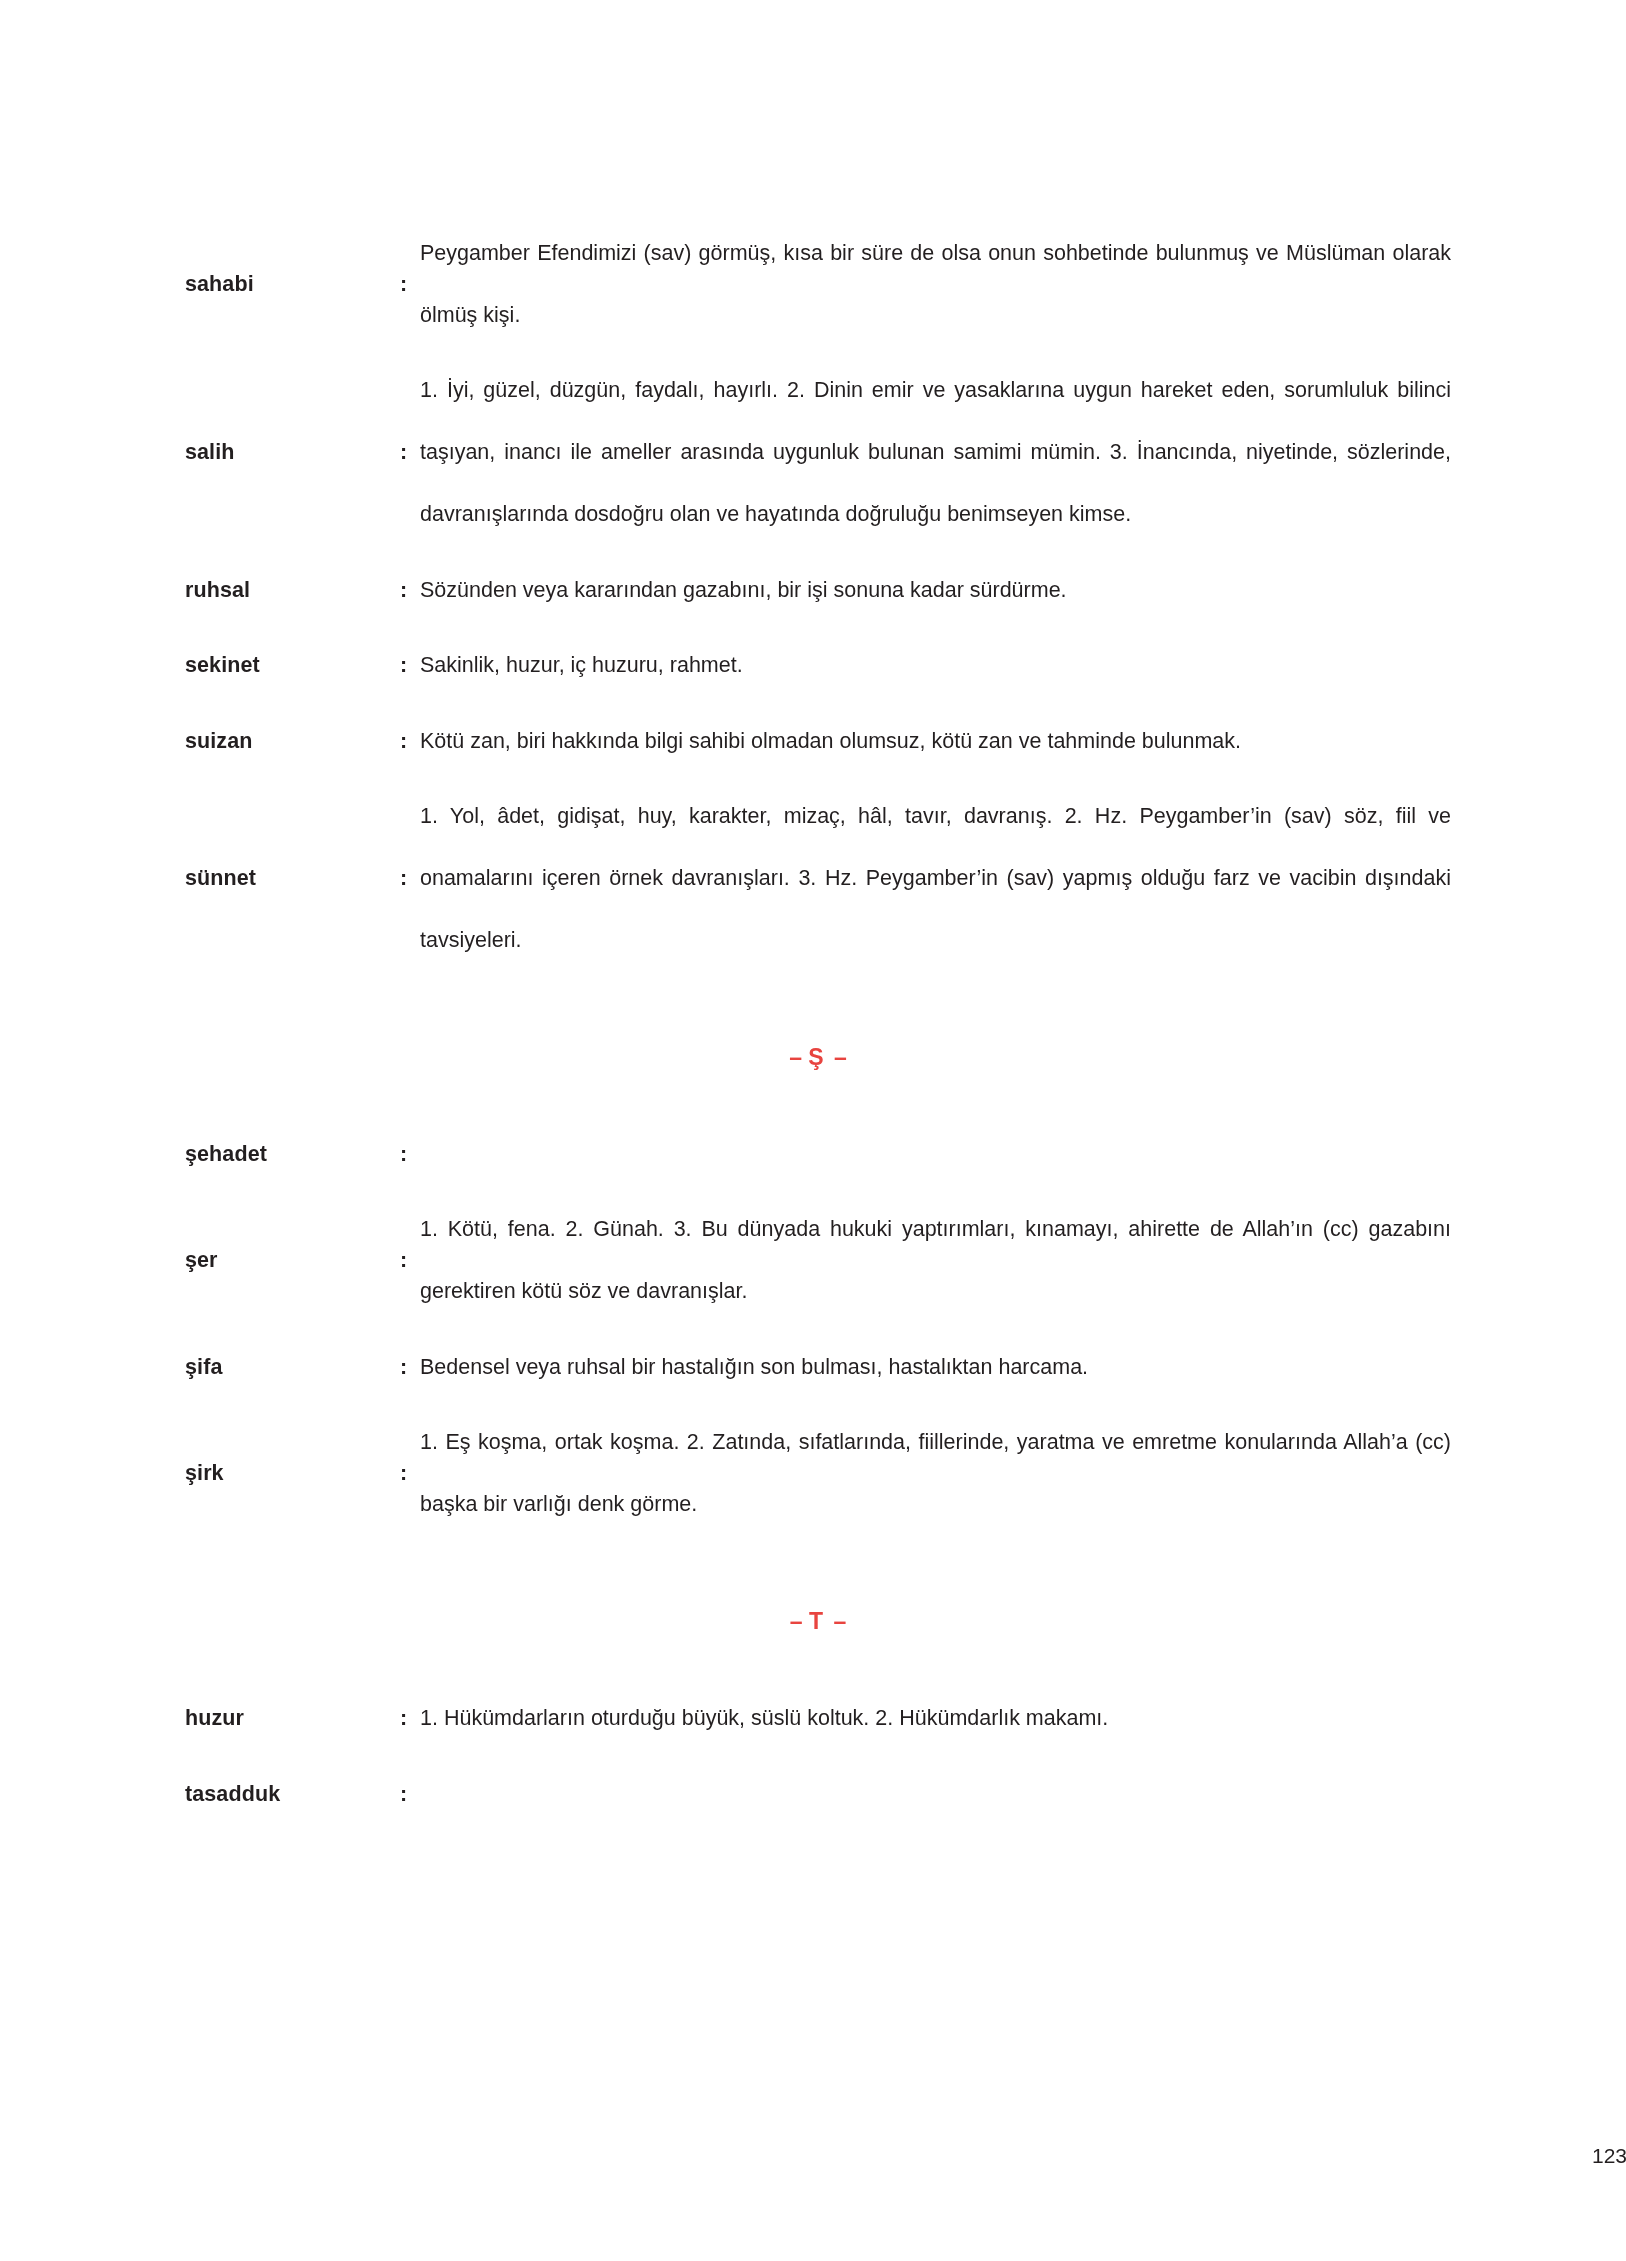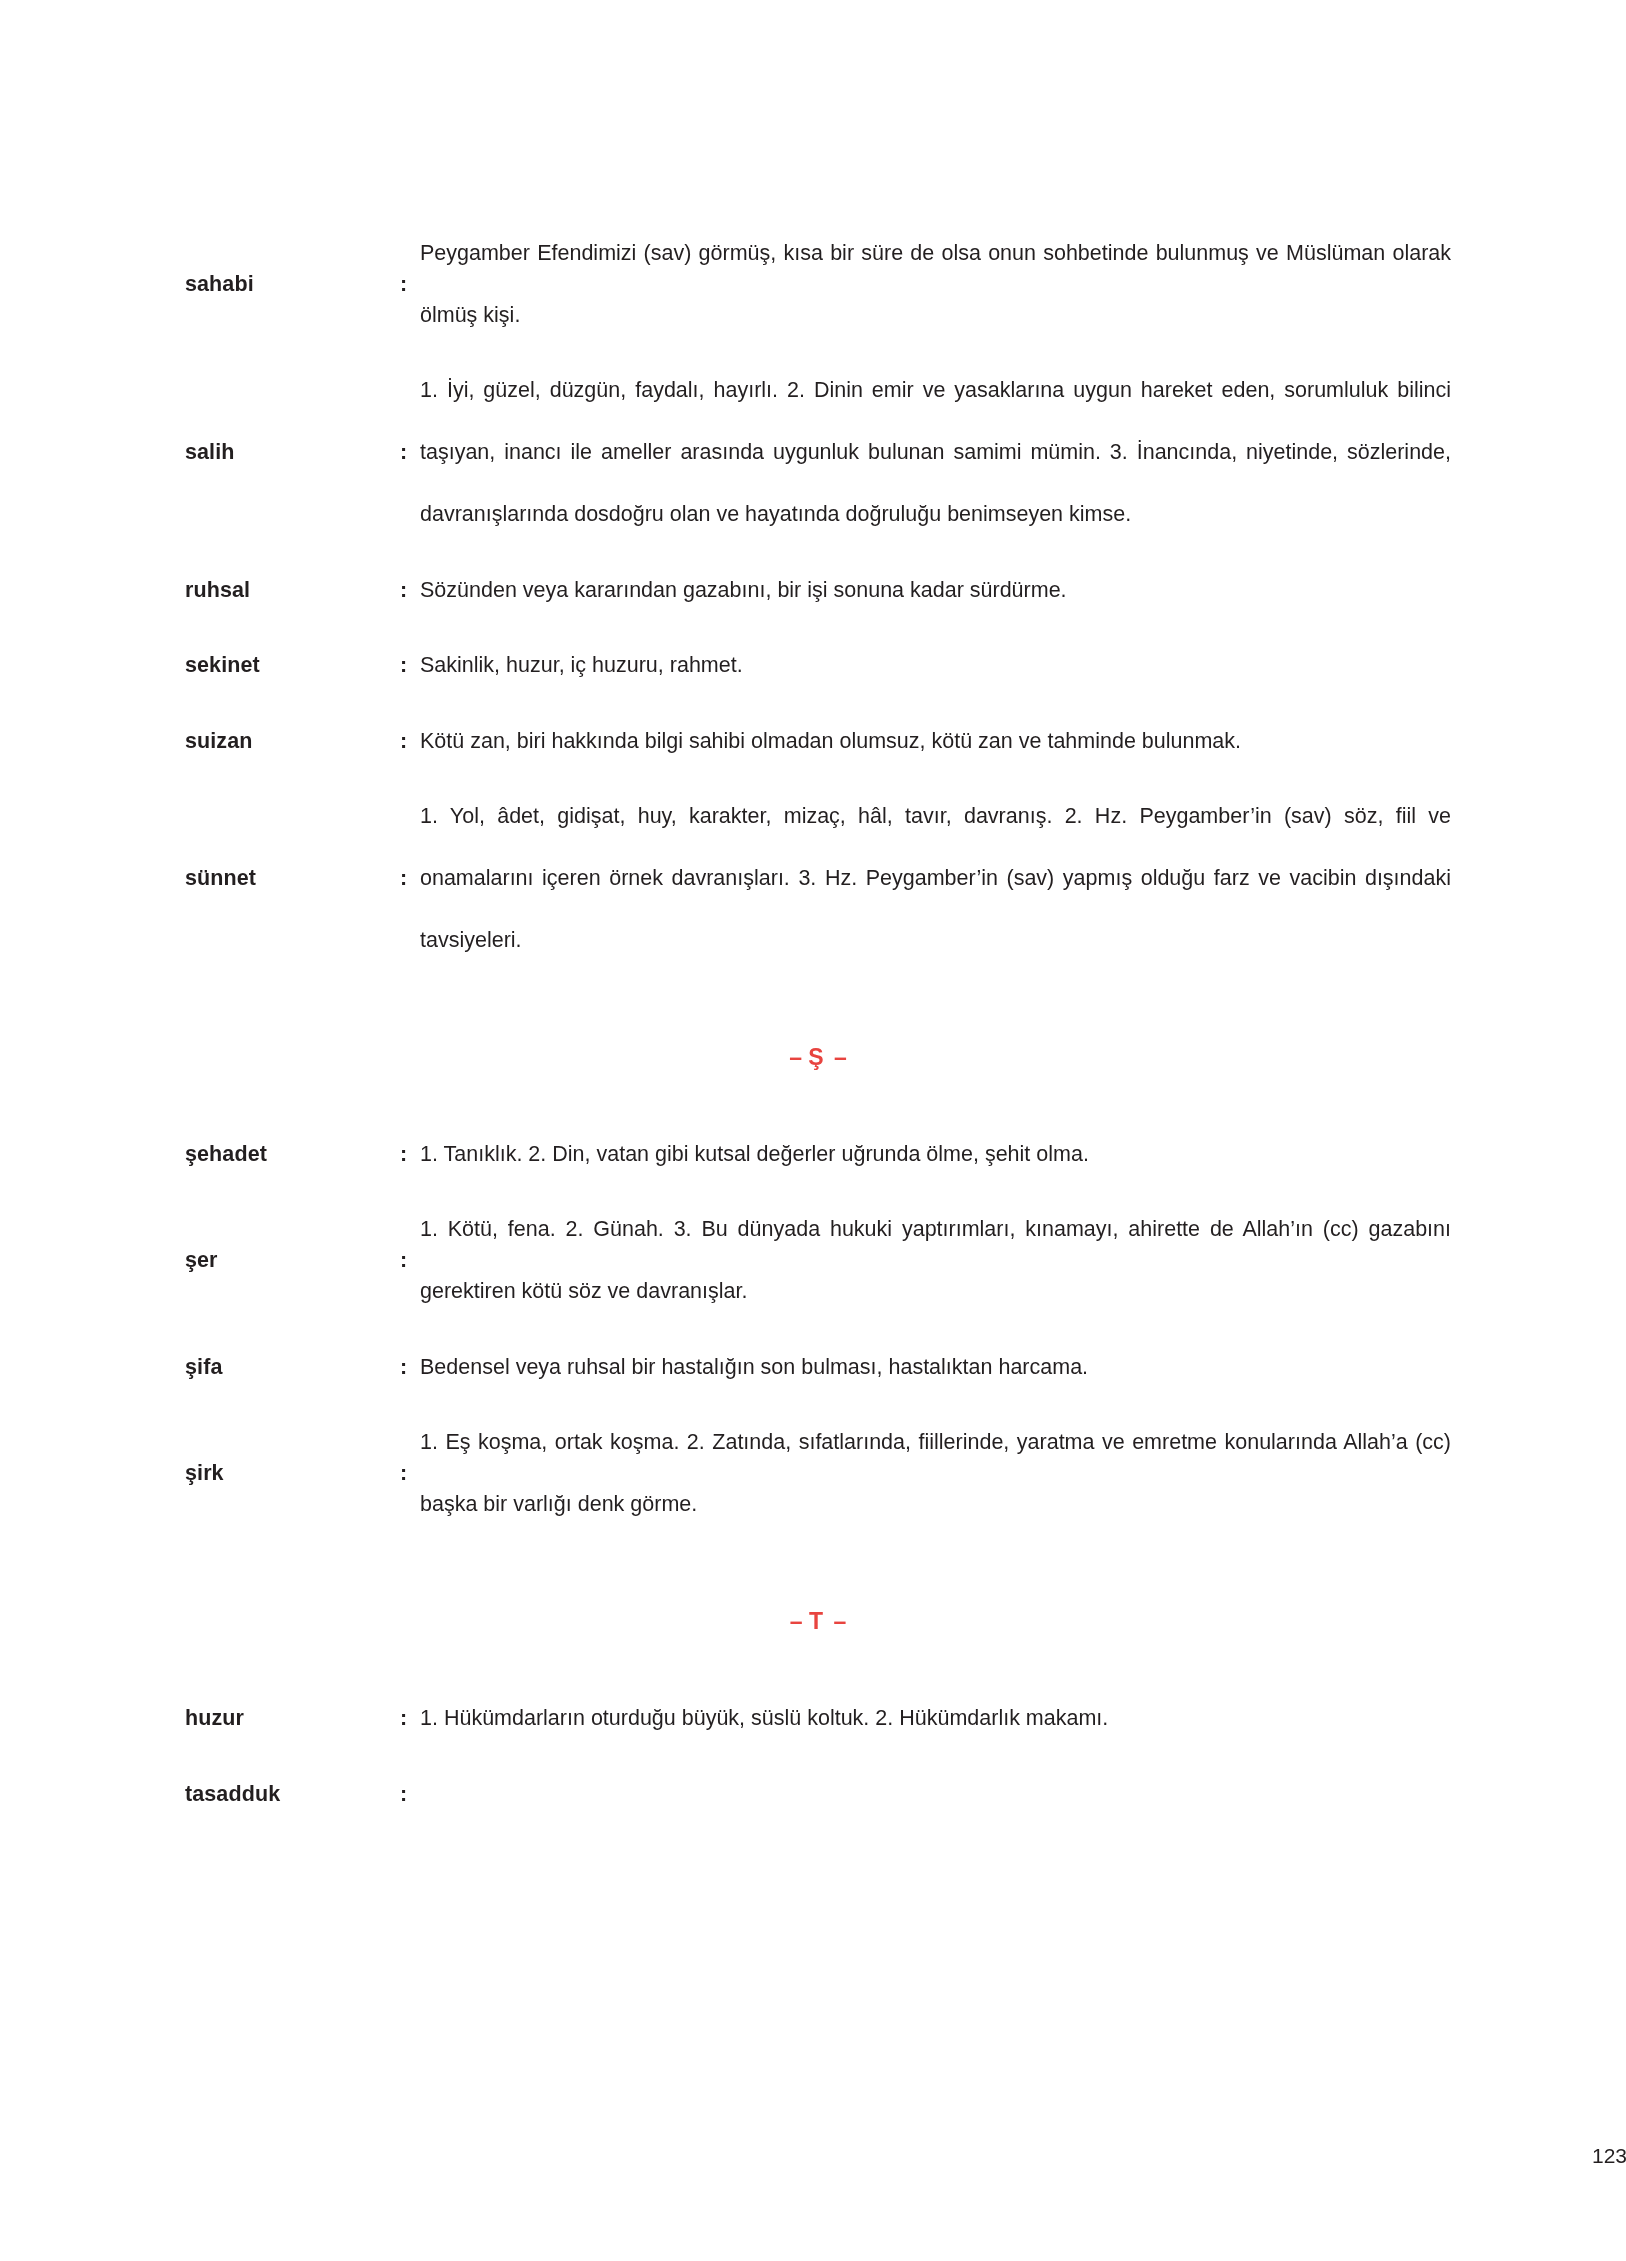--- a/index.html
+++ b/index.html
@@ -125,21 +125,20 @@
       </div>
       <div class="entry">
         <div class="entry-term">sünnet</div>
         <div class="entry-colon">:</div>
         <div class="entry-def">1. Yol, âdet, gidişat, huy, karakter, mizaç, hâl, tavır, davranış. 2. Hz. Peygamber’in (sav) söz, fiil ve onamalarını içeren örnek davranışları. 3. Hz. Peygamber’in (sav) yapmış olduğu farz ve vacibin dışındaki tavsiyeleri.</div>
       </div>
       <div class="divider"><span class="dash">– </span><span>Ş</span><span class="dash"> –</span></div>
       <div class="entry">
         <div class="entry-term">şehadet</div>
         <div class="entry-colon">:</div>
-        <div class="entry-def">1. Tanıklık. 2. Din, vatan gibi kutsal değerler uğrunda ölme, şehit olma.</div>
       </div>
       <div class="entry">
         <div class="entry-term">şer</div>
         <div class="entry-colon">:</div>
         <div class="entry-def">1. Kötü, fena. 2. Günah. 3. Bu dünyada hukuki yaptırımları, kınamayı, ahirette de Allah’ın (cc) gazabını gerektiren kötü söz ve davranışlar.</div>
       </div>
       <div class="entry">
         <div class="entry-term">şifa</div>
         <div class="entry-colon">:</div>
         <div class="entry-def">Bedensel veya ruhsal bir hastalığın son bulması, hastalıktan harcama.</div>

